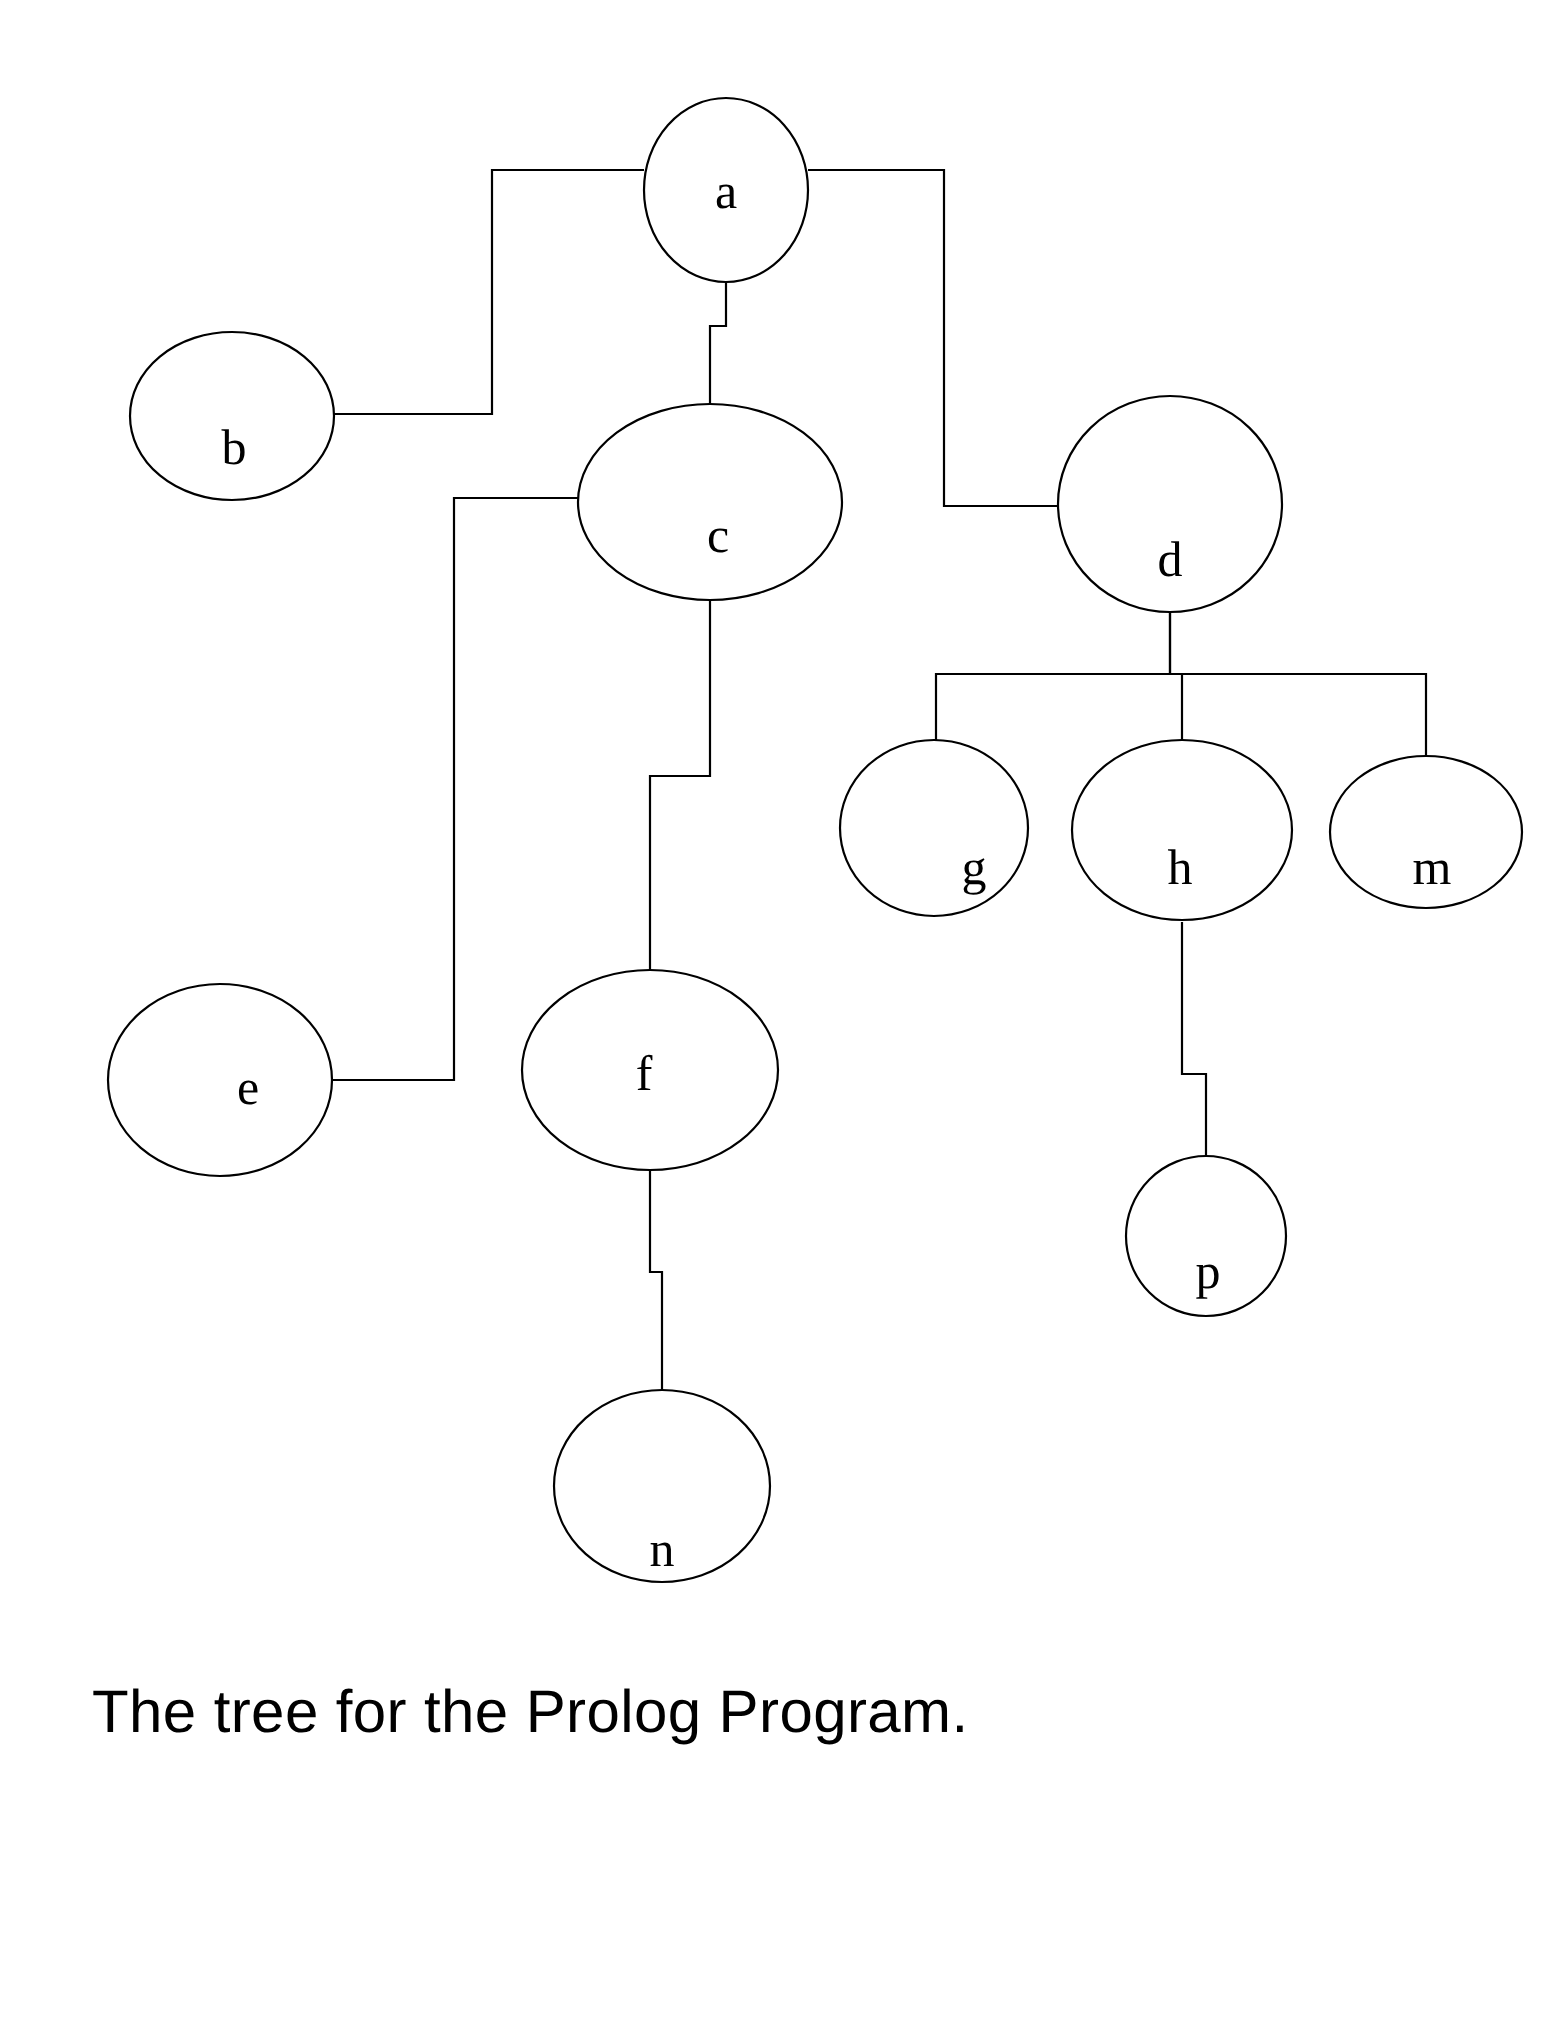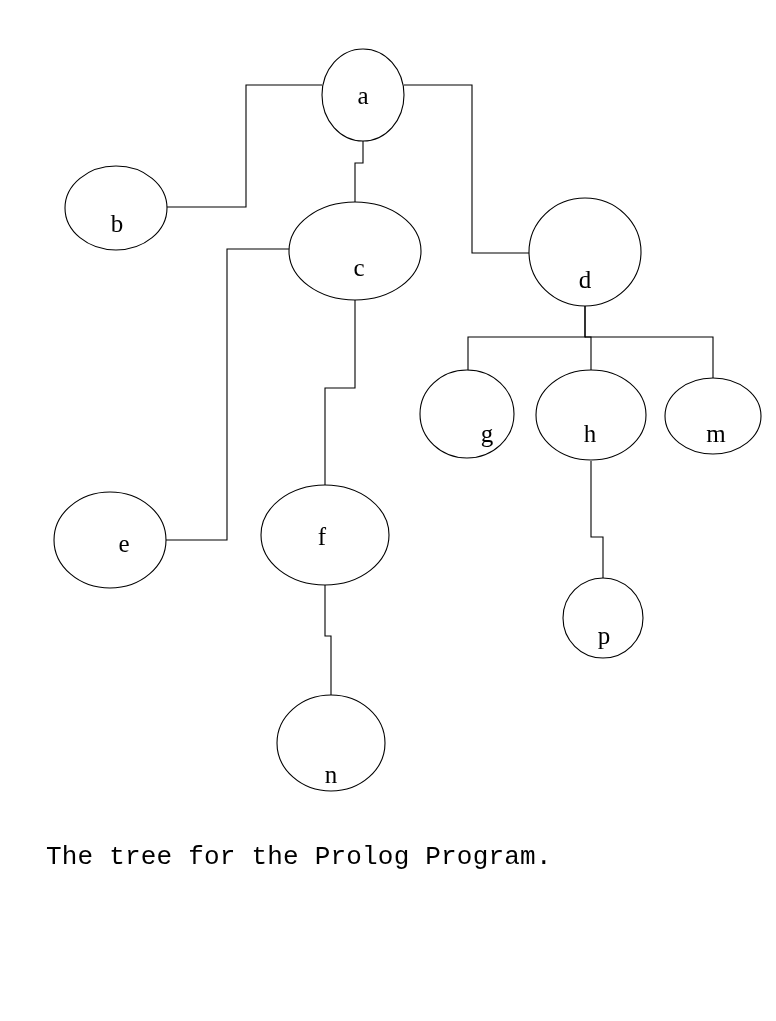--- a/index.html
+++ b/index.html
@@ -46,22 +46,22 @@
     font-family: "Liberation Serif", "DejaVu Serif", serif;
     font-size: 25px;
     fill: #000000;
     text-anchor: middle;
     dominant-baseline: alphabetic;
   }
   .caption-text {
     position: absolute;
     left: 46px;
     top: 842px;
-    font-family: Liberation Mono, monospace;
-    font-size: 26px;
+    font-family: Liberation Sans, sans-serif;
+    font-size: 30px;
     line-height: 30px;
     color: #000000;
     white-space: nowrap;
     letter-spacing: 0.2px;
   }
 </style>
 </head>
 <body>
 
 <div id="page">

